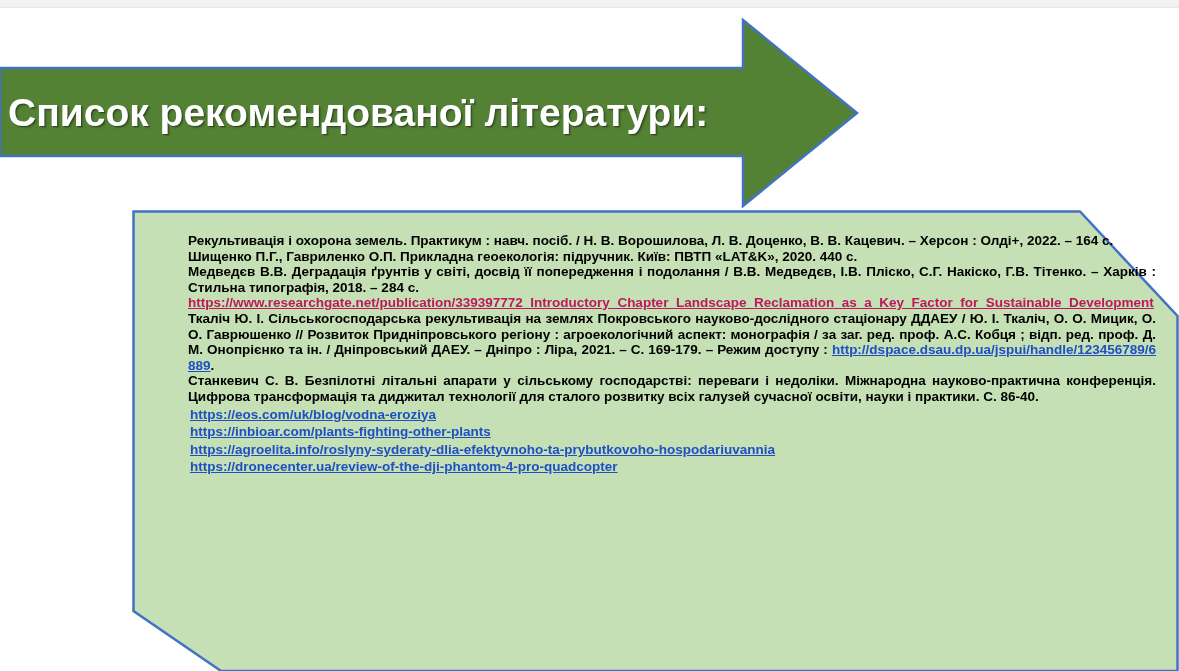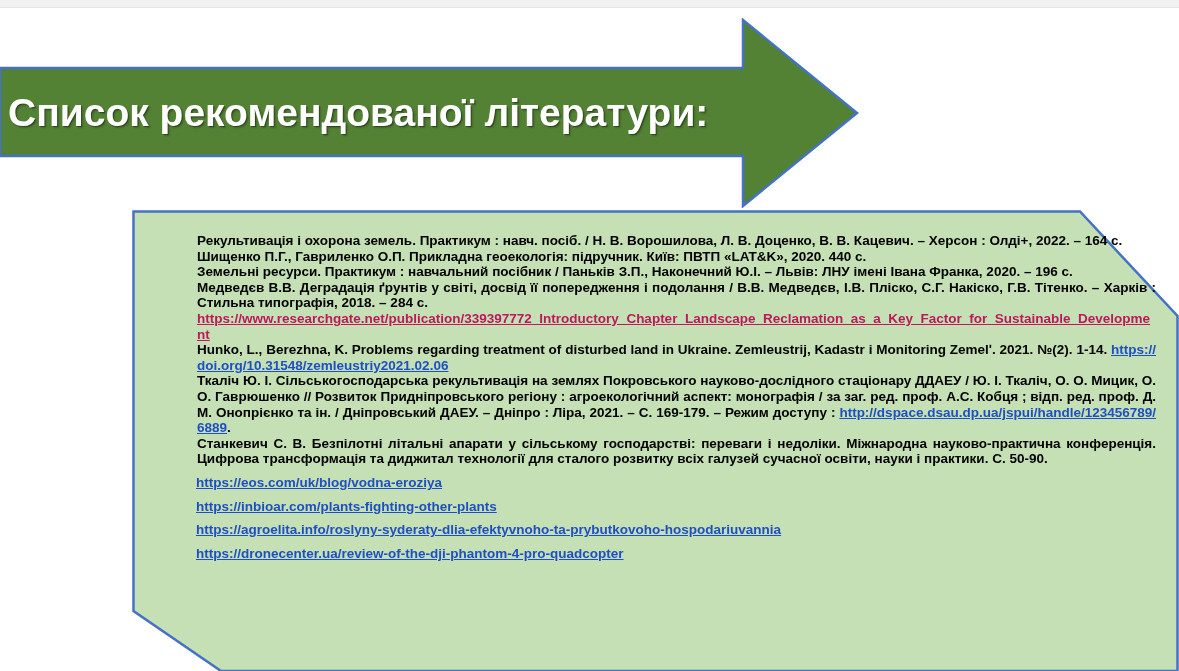--- a/index.html
+++ b/index.html
@@ -78,39 +78,39 @@
     left: 56px;
     top: 23px;
     width: 968px;
     font-family: "Liberation Sans", sans-serif;
     font-size: 13.5px;
     font-weight: bold;
     line-height: 15.6px;
     color: #000000;
   }
   .ref {
-    margin: 0 0 0 9px;
+    margin: 0 0 0 0;
     text-align: left;
   }
   .ref.just { text-align: justify; }
   .link {
     color: #1f4fc4;
     text-decoration: underline;
     word-break: break-all;
   }
   .link.blackhref {
     color: #be185d;
     text-decoration: underline;
   }
   .urllist {
     margin: 0;
     padding: 0;
     list-style: none;
   }
-  .urllist li { margin: 8px; }
+  .urllist li { margin: 2px; }
   .urllist a, .urllist span.link {
     display: inline;
   }
 </style>
 </head>
 <body>
 
 <div id="slide">
 
   <div id="top-strip"></div>
@@ -126,37 +126,33 @@
     <svg id="body-panel-svg" viewBox="0 0 1047 461" preserveAspectRatio="none">
       <polygon points="1.5,1.5 948,1.5 1045.5,106 1045.5,461 89,461 1.5,401" fill="#c5e0b4" stroke="#4472c4" stroke-width="2.5" stroke-linejoin="miter"></polygon>
     </svg>
 
     <div id="body-content">
 
       <p class="ref just">Рекультивація і охорона земель. Практикум : навч. посіб. / Н. В. Ворошилова, Л. В. Доценко, В. В. Кацевич. – Херсон : Олді+, 2022. – 164 с.</p>
 
       <p class="ref">Шищенко П.Г., Гавриленко О.П. Прикладна геоекологія: підручник. Київ: ПВТП «LAT&amp;K», 2020. 440 с.</p>
 
-      <p class="ref just">Земельні ресурси. Практикум : навчальний посібник / Паньків З.П., Наконечний Ю.І. – Львів: ЛНУ імені Івана Франка, 2020. – 196 с.</p>
 
       <p class="ref just">Медведєв В.В. Деградація ґрунтів у світі, досвід її попередження і подолання / В.В. Медведєв, І.В. Пліско, С.Г. Накіско, Г.В. Тітенко. – Харків : Стильна типографія, 2018. – 284 с.</p>
 
       <p class="ref just">
         <span class="link blackhref">https://www.researchgate.net/publication/339397772_Introductory_Chapter_Landscape_Reclamation_as_a_Key_Factor_for_Sustainable_Development</span>
       </p>
 
-      <p class="ref just">
-        <span>Hunko, L., Berezhna, K. Problems regarding treatment of disturbed land in Ukraine. Zemleustrij, Kadastr i Monitoring Zemelʹ. 2021. №(2). 1-14. </span><span class="link">https://doi.org/10.31548/zemleustriy2021.02.06</span><span></span>
-      </p>
 
       <p class="ref just">
         <span>Ткаліч Ю. І. Сільськогосподарська рекультивація на землях Покровського науково-дослідного стаціонару ДДАЕУ / Ю. І. Ткаліч, О. О. Мицик, О. О. Гаврюшенко // Розвиток Придніпровського регіону : агроекологічний аспект: монографія / за заг. ред. проф. А.С. Кобця ; відп. ред. проф. Д. М. Онопрієнко та ін. / Дніпровський ДАЕУ. – Дніпро : Ліра, 2021. – С. 169-179. – Режим доступу : </span><span class="link">http://dspace.dsau.dp.ua/jspui/handle/123456789/6889</span><span>.</span>
       </p>
 
-      <p class="ref just">Станкевич С. В. Безпілотні літальні апарати у сільському господарстві: переваги і недоліки. Міжнародна науково-практична конференція. Цифрова трансформація та диджитал технології для сталого розвитку всіх галузей сучасної освіти, науки і практики. С. 50-90.</p>
+      <p class="ref just">Станкевич С. В. Безпілотні літальні апарати у сільському господарстві: переваги і недоліки. Міжнародна науково-практична конференція. Цифрова трансформація та диджитал технології для сталого розвитку всіх галузей сучасної освіти, науки і практики. С. 86-40.</p>
 
       <ul class="urllist">
         <li>
           <span class="link">https://eos.com/uk/blog/vodna-eroziya</span>
         </li>
         <li>
           <span class="link">https://inbioar.com/plants-fighting-other-plants</span>
         </li>
         <li>
           <span class="link">https://agroelita.info/roslyny-syderaty-dlia-efektyvnoho-ta-prybutkovoho-hospodariuvannia</span>

